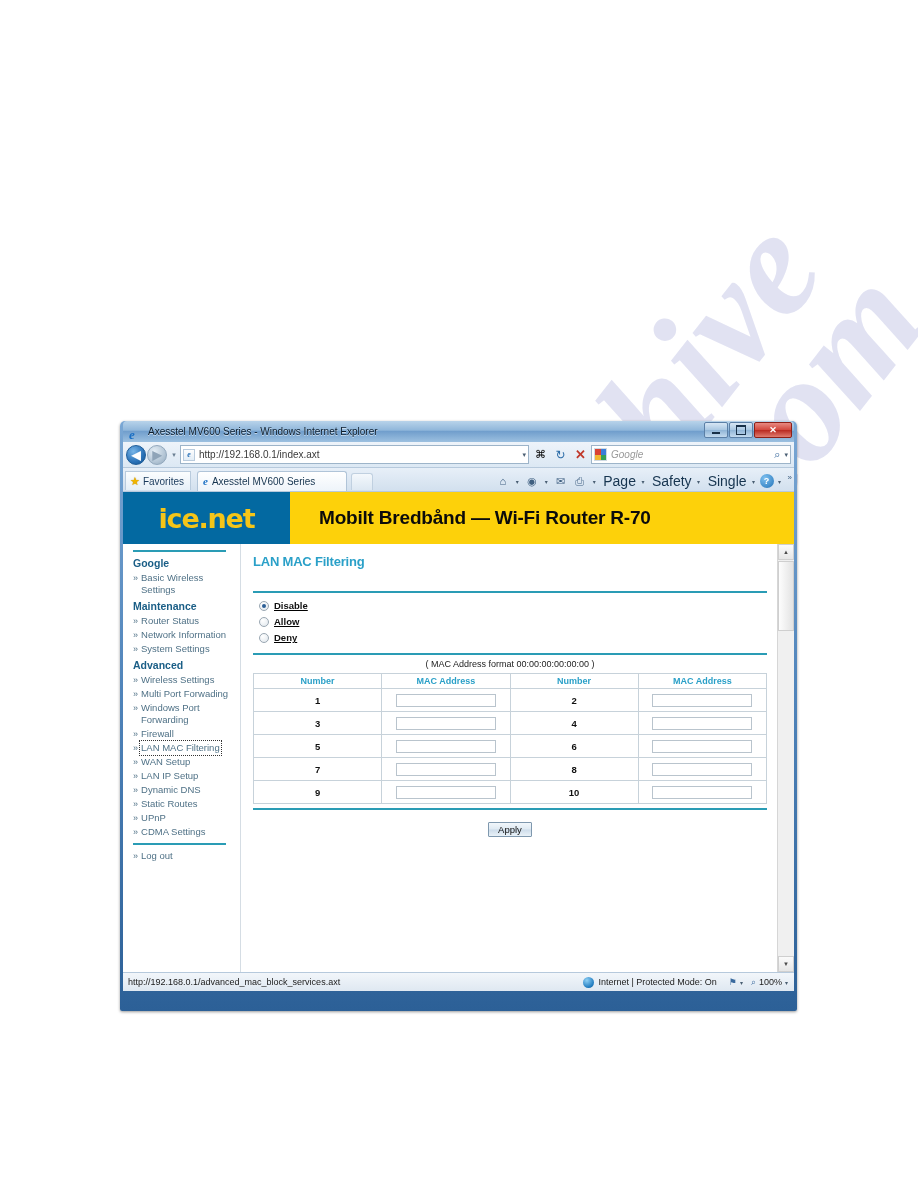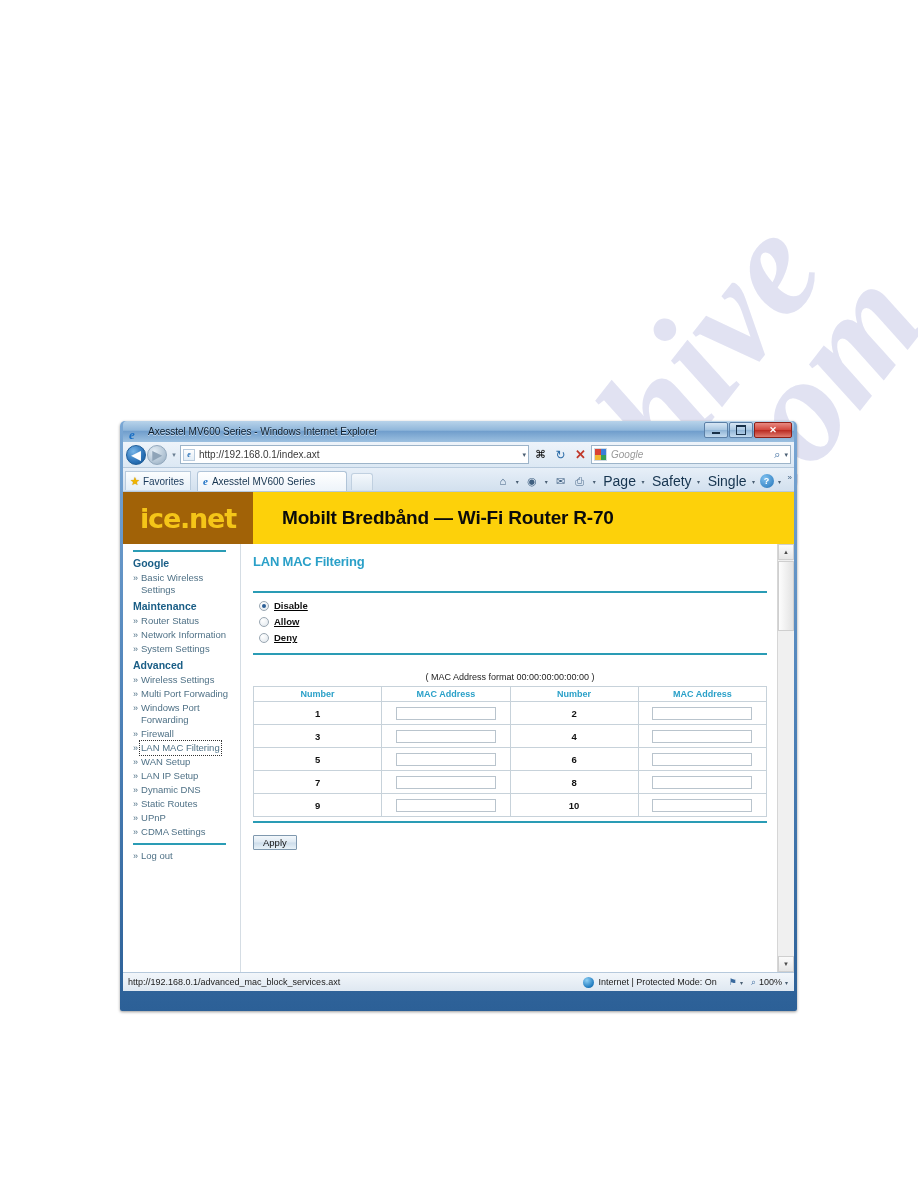--- a/index.html
+++ b/index.html
@@ -289,22 +289,22 @@
     overflow: hidden;
     display: flex;
     flex-direction: column;
   }
   .banner {
     display: flex;
     height: 52px;
     flex: 0 0 auto;
   }
   .logo-box {
-    width: 130px;
-    background: #a16207;
+    width: 167px;
+    background: #0369a1;
     display: flex; align-items: center; justify-content: center;
     flex: 0 0 auto;
   }
   .logo-text {
     color: #f5c518;
     font-size: 27px;
     font-weight: 700;
     letter-spacing: -1.2px;
     font-family: "DejaVu Sans", sans-serif;
   }
@@ -402,21 +402,20 @@
     content:"";
     position: absolute; left: 2px; top: 2px;
     width: 4px; height: 4px; border-radius: 50%;
     background: #2b5e95;
   }
   .fmt-hint {
     text-align: center;
     font-size: 9px;
     color: #222;
     padding: 4px 0 4px 0;
-    margin-top: 13px;
   }
 
   table.mactable {
     width: 100%;
     border-collapse: collapse;
     table-layout: fixed;
   }
   table.mactable th {
     font-size: 9px;
     font-weight: 700;
@@ -438,21 +437,21 @@
   td.maccell { text-align: center; }
   .macinput {
     width: 100px; height: 13px;
     border: 1px solid #b9c4cd;
     background: #fff;
     display: inline-block;
     vertical-align: middle;
     box-sizing: border-box;
   }
   .hr-teal2 { height: 2px; background: #2a9cb5; margin: 4px 0 0 0; }
-  .apply-wrap { text-align: left; padding: 9px 0 0 0; }
+  .apply-wrap { text-align: center; padding: 9px 0 0 0; }
   .apply-btn {
     display: inline-block;
     font-size: 9.5px;
     color: #111;
     border: 1px solid #7f98ae;
     background: linear-gradient(to bottom, #f2f7fb 0%, #dfeaf3 48%, #cddcea 52%, #e9f2f8 100%);
     padding: 1px 9px;
     border-radius: 1px;
     box-sizing: border-box;
   }

